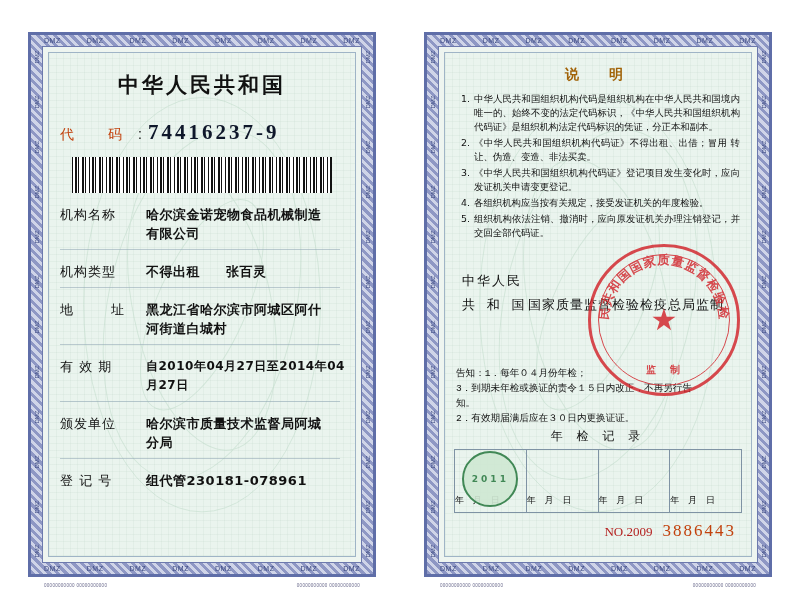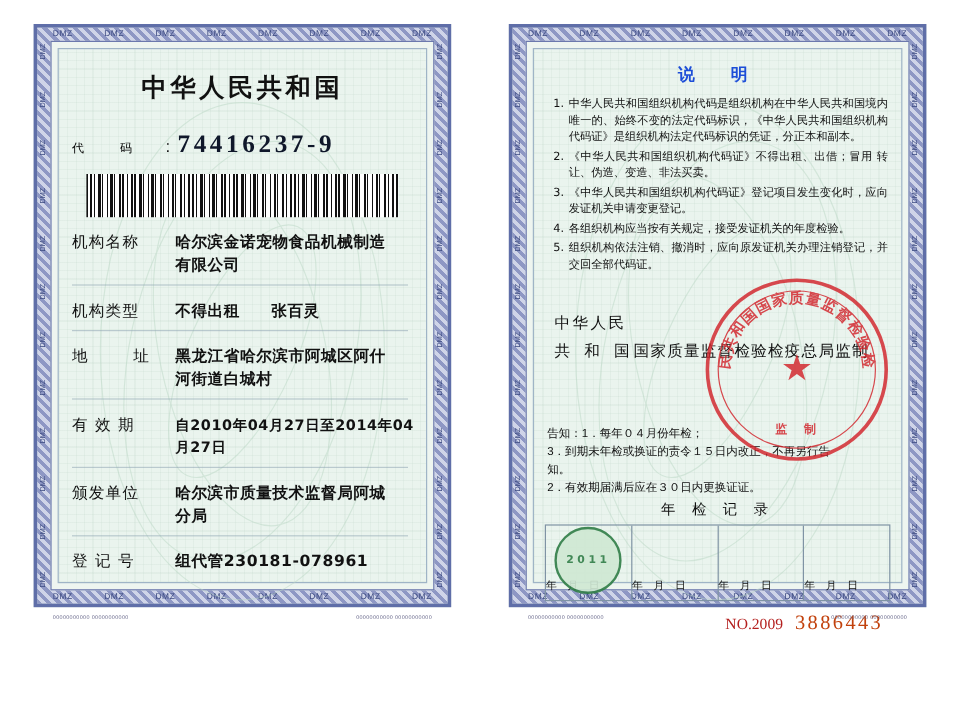--- a/index.html
+++ b/index.html
@@ -7,22 +7,22 @@
     width:804px;height:600px;
     background:#ffffff;
     font-family:"Liberation Sans", sans-serif;
     overflow:hidden;
   }
   .sheet{position:relative;width:804px;height:600px;}
 
   
   .cert{
     position:absolute;
-    top:20px;
-    width:348px;height:486px;
+    top:32px;
+    width:348px;height:545px;
     background:#e9f3ec;
     box-sizing:border-box;
   }
   #cert-left{left:28px;}
   #cert-right{left:424px;}
 
   
   .border-outer{
     position:absolute;inset:0;
     border:3px solid #5f6ea8;
@@ -92,21 +92,21 @@
     line-height:30px;
     margin-top:12px;
   }
   .title .l2{display:block;}
 
   .code-row{
     display:flex;align-items:baseline;
     margin:20px 0 0 6px;
   }
   .code-label{
-    font-size:10px;color:#000000;letter-spacing:10px;
+    font-size:14px;color:#c2410c;letter-spacing:10px;
     font-family:Liberation Serif, serif;
     width:78px;
   }
   .code-colon{font-size:14px;color:#111;margin-right:6px;}
   .code-value{
     font-size:21px;font-weight:bold;color:#0f172a;letter-spacing:3px;
     font-family:"Liberation Serif","DejaVu Serif",serif;
   }
 
   .barcode{
@@ -137,21 +137,21 @@
   }
   .f-value.small{font-size:12px;}
   .f-value .gap{display:inline-block;width:26px;}
 
   .rule{
     height:1px;background:#8fa6b5;margin:6px 10px 0 6px;opacity:.55;
   }
 
   
   .r-title{
-    text-align:center;font-size:14px;font-weight:bold;color:#1d4ed8;
+    text-align:center;font-size:14px;font-weight:bold;color:#a16207;
     letter-spacing:8px;margin-top:8px;
     font-family:"DejaVu Sans","Liberation Sans",sans-serif;
   }
   .notes{margin:8px 6px 0 6px;}
   .note{
     display:flex;font-size:9.4px;line-height:14px;color:#111;
     font-family:"DejaVu Sans","Liberation Sans",sans-serif;
     margin-bottom:2px;
   }
   .note .num{width:14px;flex:none;text-align:right;padding-right:4px;}
@@ -181,21 +181,21 @@
   }
   .seal .bottomtxt{
     position:absolute;left:0;right:0;bottom:16px;text-align:center;
     font-size:10px;font-weight:bold;color:#d2232a;letter-spacing:2px;
     font-family:"DejaVu Sans","Liberation Sans",sans-serif;
   }
 
   .announce{margin:4px 6px 0 6px;}
   .announce .ln{
     font-size:9.6px;line-height:15px;color:#111;
-    font-family:Liberation Sans, sans-serif;
+    font-family:Liberation Mono, monospace;
   }
 
   .records-title{
     text-align:center;font-size:12px;letter-spacing:5px;color:#111;margin-top:2px;
     font-family:"DejaVu Sans","Liberation Sans",sans-serif;
   }
   .records{
     margin:4px 4px 0 4px;border:1px solid #7f93a4;height:62px;display:flex;
   }
   .rec-cell{

